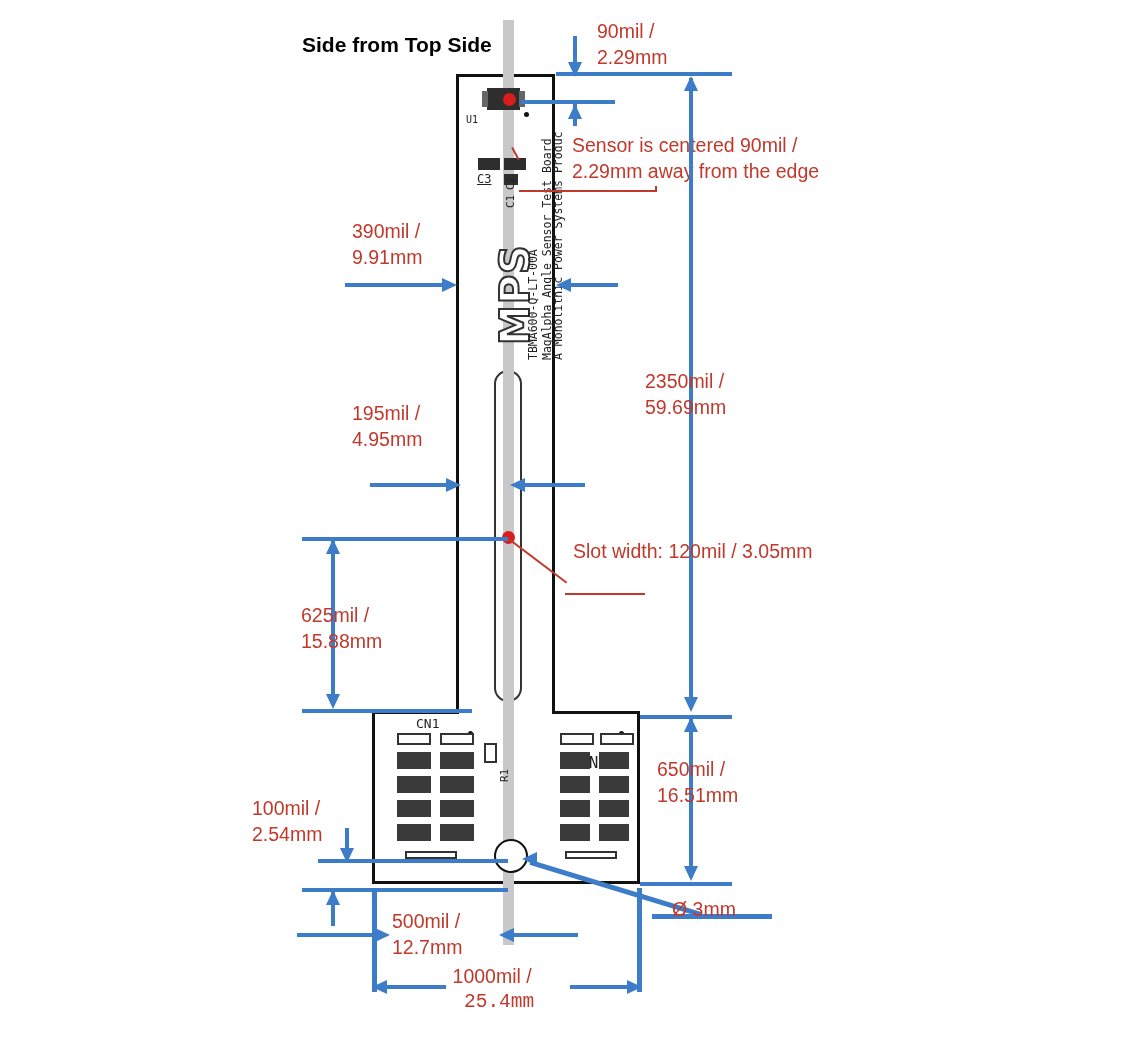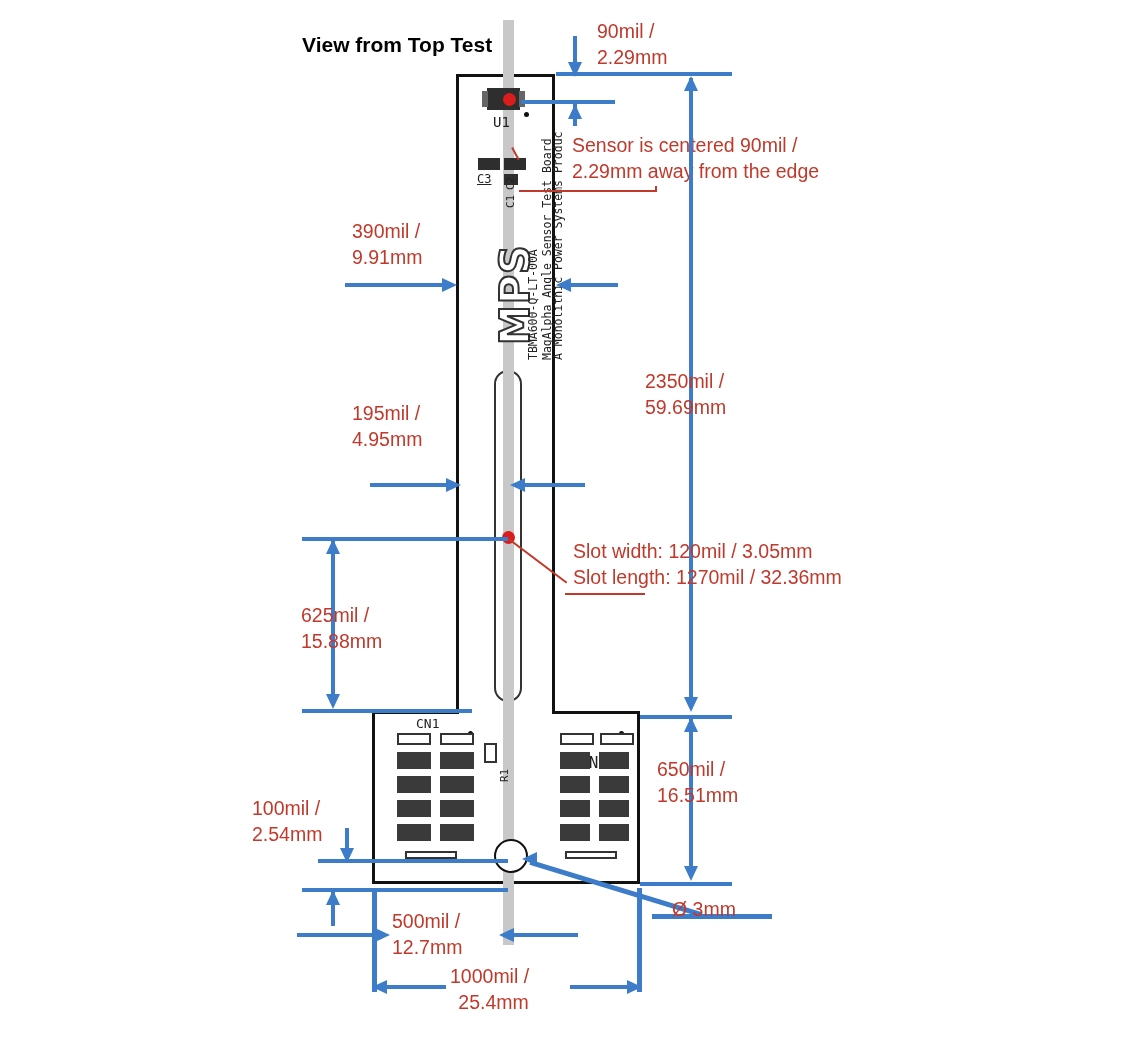--- a/index.html
+++ b/index.html
@@ -151,38 +151,38 @@
   }
   .chip-lead {
     background: #666666;
   }
 </style>
 </head>
 <body>
 
 <div id="root">
 
-  <div class="abs title" style="left:302px; top:33px;">View from Top Test</div>
+  <div class="abs title" style="left:302px; top:33px;">Side from Top Side</div>
 
   <div class="abs board-outline" style="left:456px; top:74px; width:99px; height:640px; border-bottom:none;"></div>
 
   <div class="abs board-outline" style="left:372px; top:711px; width:268px; height:173px;"></div>
 
   <div class="abs" style="left:459px; top:705px; width:93px; height:12px; background:#ffffff;"></div>
 
   <div class="abs slot" style="left:494px; top:370px; width:28px; height:332px;"></div>
 
   <div class="abs shaft" style="left:503px; top:20px; width:11px; height:925px;"></div>
 
   <div class="abs chip" style="left:487px; top:88px; width:33px; height:22px;"></div>
   <div class="abs chip-lead" style="left:482px; top:91px; width:6px; height:16px;"></div>
   <div class="abs chip-lead" style="left:519px; top:91px; width:6px; height:16px;"></div>
   <div class="abs dot-red" style="left:503px; top:93px;"></div>
   <div class="abs dot-blk" style="left:524px; top:112px;"></div>
-  <div class="abs silk" style="left:493px; top:114px; font-size:14px;">U1</div>
+  <div class="abs silk" style="left:466px; top:114px; font-size:10px;">U1</div>
 
   <div class="abs chip" style="left:478px; top:158px; width:22px; height:12px;"></div>
   <div class="abs chip" style="left:504px; top:158px; width:22px; height:12px;"></div>
   <div class="abs chip" style="left:504px; top:174px; width:14px; height:11px;"></div>
   <div class="abs silk" style="left:477px; top:172px;text-decoration:underline;">C3</div>
   <div class="abs silk-rot" style="left:504px; top:190px;">C2</div>
   <div class="abs silk-rot" style="left:504px; top:208px;">C1</div>
 
   <div class="abs mps-logo" style="left:492px; top:345px;">MPS</div>
 
@@ -266,23 +266,22 @@
   </div>
 
   <div class="abs bl-v" style="left:689px; top:78px; height:630px;"></div>
   <div class="abs arrow ar-up" style="left:684px; top:76px;"></div>
   <div class="abs arrow ar-down" style="left:684px; top:697px;"></div>
   <div class="abs dim" style="left:645px; top:368px;">
     <div>2350mil /</div>
     <div>59.69mm</div>
   </div>
 
-  <div class="abs note" style="left:573px; top:538px;">
+  <div class="abs note" style="left:573px; top:538px;text-align:center;">
     <div>Slot width: 120mil / 3.05mm</div>
-    <div>Slot length: 1270mil / 32.36mm</div>
   </div>
   <div class="abs rl" style="left:565px; top:593px; width:80px;"></div>
   <div class="abs rl" style="left:509px; top:538px; width:73px; transform:rotate(37deg); transform-origin:0 0;"></div>
 
   <div class="abs bl-h" style="left:302px; top:537px; width:206px;"></div>
   <div class="abs bl-h" style="left:302px; top:709px; width:170px;"></div>
   <div class="abs bl-v" style="left:331px; top:541px; height:164px;"></div>
   <div class="abs arrow ar-up" style="left:326px; top:539px;"></div>
   <div class="abs arrow ar-down" style="left:326px; top:694px;"></div>
   <div class="abs dim" style="left:301px; top:602px;">
@@ -327,16 +326,16 @@
   </div>
 
   <div class="abs bl-v" style="left:372px; top:888px; width:5px; height:104px;"></div>
   <div class="abs bl-v" style="left:637px; top:888px; width:5px; height:104px;"></div>
   <div class="abs bl-h" style="left:384px; top:985px; width:62px;"></div>
   <div class="abs arrow ar-left" style="left:372px; top:980px;"></div>
   <div class="abs bl-h" style="left:570px; top:985px; width:62px;"></div>
   <div class="abs arrow ar-right" style="left:627px; top:980px;"></div>
   <div class="abs dim" style="left:450px; top:963px; text-align:center;">
     <div>1000mil /</div>
-    <div style="margin-left:8px;">25.4mm</div>
+    <div style="margin-left:14px;font-family:Liberation Mono, monospace;">25.4mm</div>
   </div>
 
 </div>
 
 </body></html>

